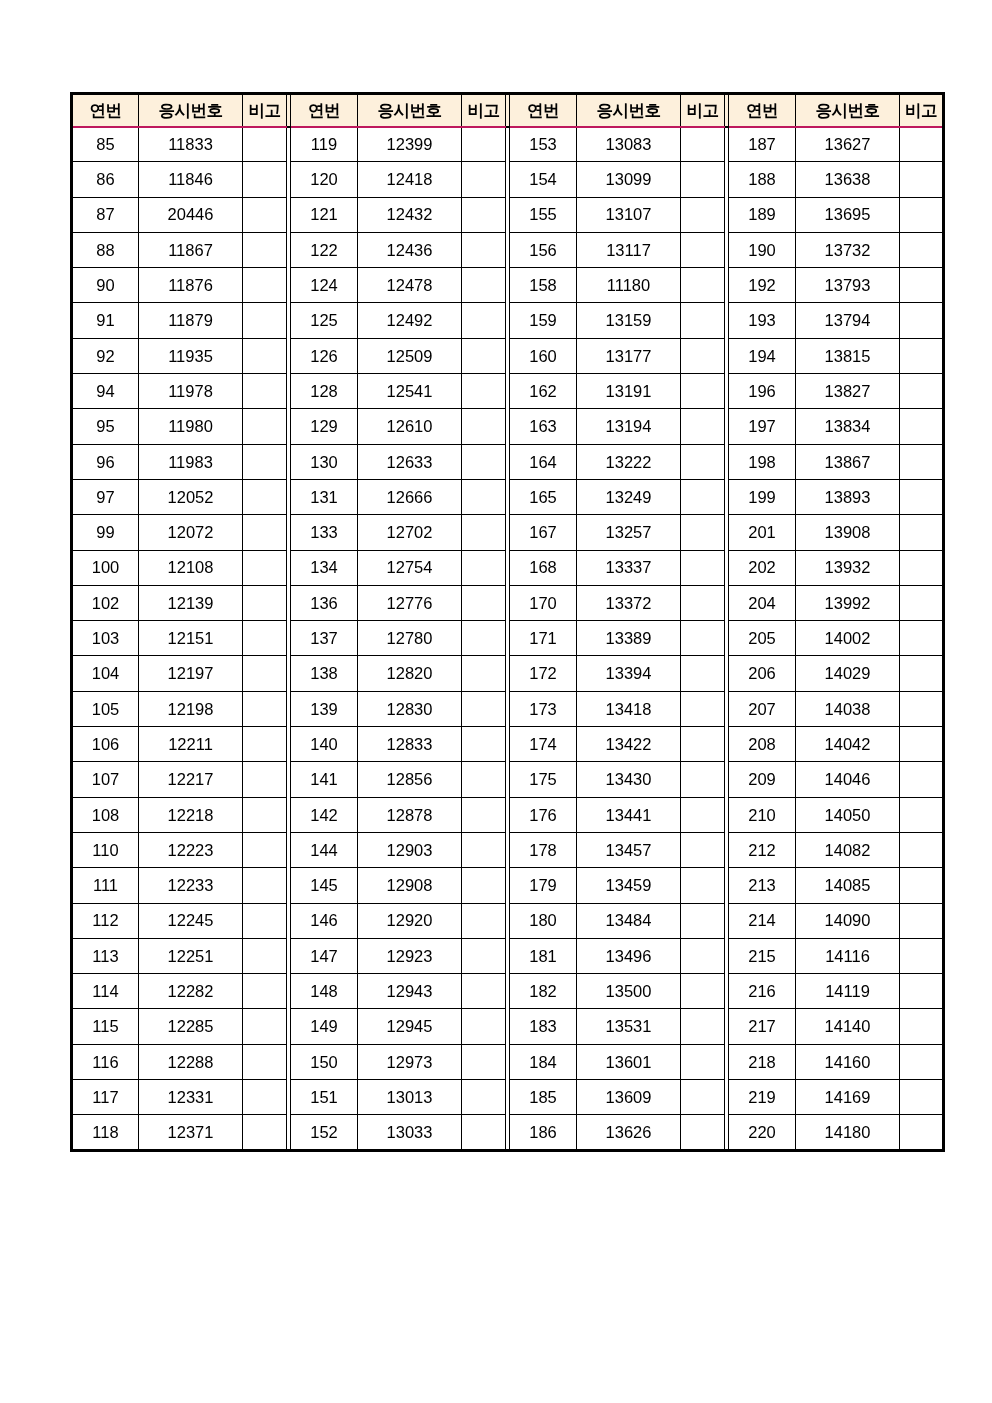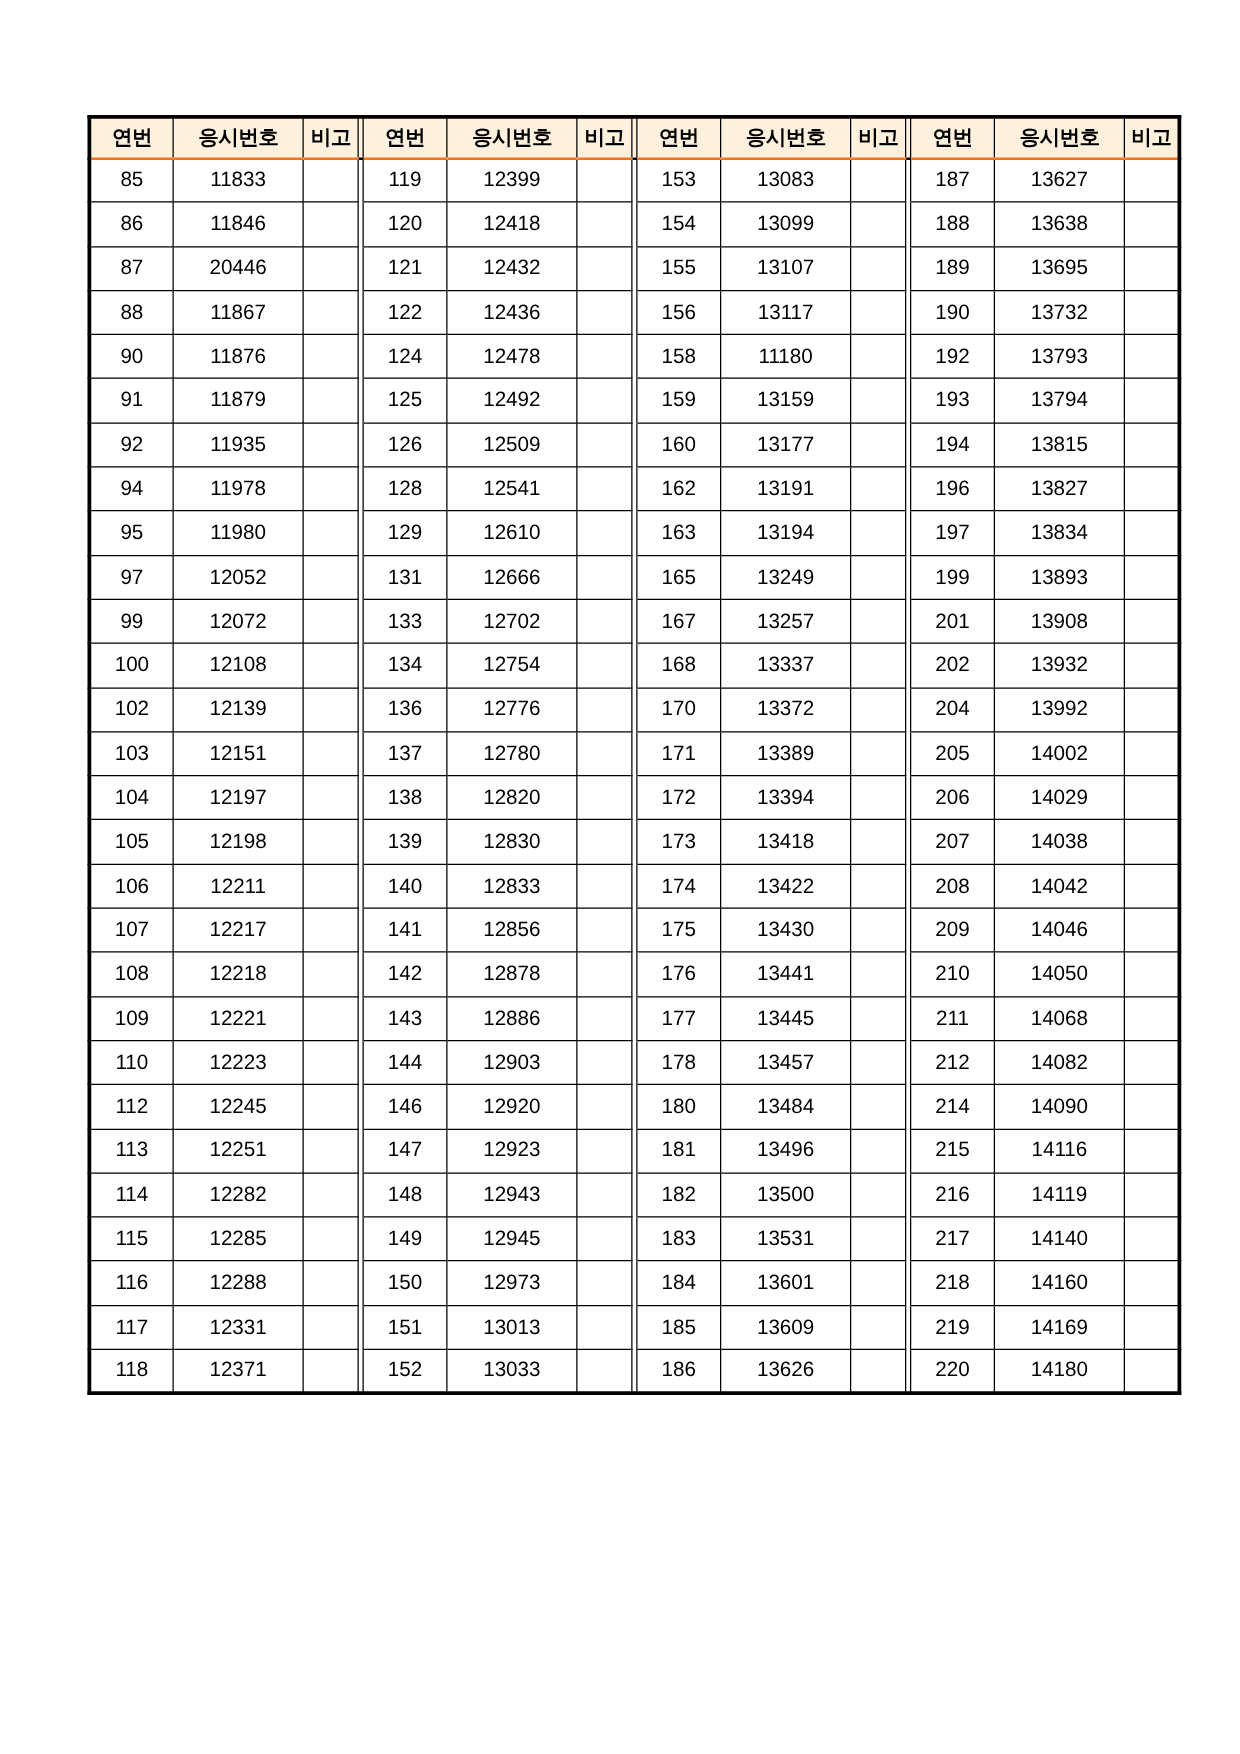--- a/index.html
+++ b/index.html
@@ -55,21 +55,21 @@
     height: 35.3px;
     box-sizing: border-box;
     background: #ffffff;
   }
 
   table.roster thead th {
     background: #fdf0dc;
     font-weight: bold;
     font-size: 16.5px;
     height: 33px;
-    border-bottom: 2px solid #f97316;
+    border-bottom: 2px solid #be185d;
     letter-spacing: -0.5px;
   }
 
   
   col.c-seq   { width: 67px; }
   col.c-num   { width: 104px; }
   col.c-note  { width: 44px; }
   col.c-gap   { width: 4px; }
 
   
@@ -280,20 +280,37 @@
             <td class="divider"></td>
             <td class="seq-cell">163</td>
             <td class="num-cell">13194</td>
             <td class="note-cell"></td>
             <td class="divider"></td>
             <td class="seq-cell">197</td>
             <td class="num-cell">13834</td>
             <td class="note-cell"></td>
           </tr>
           <tr>
+            <td class="seq-cell">96</td>
+            <td class="num-cell">11983</td>
+            <td class="note-cell"></td>
+            <td class="divider"></td>
+            <td class="seq-cell">130</td>
+            <td class="num-cell">12633</td>
+            <td class="note-cell"></td>
+            <td class="divider"></td>
+            <td class="seq-cell">164</td>
+            <td class="num-cell">13222</td>
+            <td class="note-cell"></td>
+            <td class="divider"></td>
+            <td class="seq-cell">198</td>
+            <td class="num-cell">13867</td>
+            <td class="note-cell"></td>
+          </tr>
+          <tr>
             <td class="seq-cell">97</td>
             <td class="num-cell">12052</td>
             <td class="note-cell"></td>
             <td class="divider"></td>
             <td class="seq-cell">131</td>
             <td class="num-cell">12666</td>
             <td class="note-cell"></td>
             <td class="divider"></td>
             <td class="seq-cell">165</td>
             <td class="num-cell">13249</td>
@@ -450,51 +467,51 @@
             <td class="divider"></td>
             <td class="seq-cell">176</td>
             <td class="num-cell">13441</td>
             <td class="note-cell"></td>
             <td class="divider"></td>
             <td class="seq-cell">210</td>
             <td class="num-cell">14050</td>
             <td class="note-cell"></td>
           </tr>
           <tr>
-            <td class="seq-cell">109</td>
-            <td class="num-cell">12221</td>
-            <td class="note-cell"></td>
-            <td class="divider"></td>
-            <td class="seq-cell">143</td>
-            <td class="num-cell">12886</td>
-            <td class="note-cell"></td>
-            <td class="divider"></td>
-            <td class="seq-cell">177</td>
-            <td class="num-cell">13445</td>
-            <td class="note-cell"></td>
-            <td class="divider"></td>
-            <td class="seq-cell">211</td>
-            <td class="num-cell">14068</td>
-            <td class="note-cell"></td>
-          </tr>
-          <tr>
             <td class="seq-cell">110</td>
             <td class="num-cell">12223</td>
             <td class="note-cell"></td>
             <td class="divider"></td>
             <td class="seq-cell">144</td>
             <td class="num-cell">12903</td>
             <td class="note-cell"></td>
             <td class="divider"></td>
             <td class="seq-cell">178</td>
             <td class="num-cell">13457</td>
             <td class="note-cell"></td>
             <td class="divider"></td>
             <td class="seq-cell">212</td>
             <td class="num-cell">14082</td>
+            <td class="note-cell"></td>
+          </tr>
+          <tr>
+            <td class="seq-cell">111</td>
+            <td class="num-cell">12233</td>
+            <td class="note-cell"></td>
+            <td class="divider"></td>
+            <td class="seq-cell">145</td>
+            <td class="num-cell">12908</td>
+            <td class="note-cell"></td>
+            <td class="divider"></td>
+            <td class="seq-cell">179</td>
+            <td class="num-cell">13459</td>
+            <td class="note-cell"></td>
+            <td class="divider"></td>
+            <td class="seq-cell">213</td>
+            <td class="num-cell">14085</td>
             <td class="note-cell"></td>
           </tr>
           <tr>
             <td class="seq-cell">112</td>
             <td class="num-cell">12245</td>
             <td class="note-cell"></td>
             <td class="divider"></td>
             <td class="seq-cell">146</td>
             <td class="num-cell">12920</td>
             <td class="note-cell"></td>

